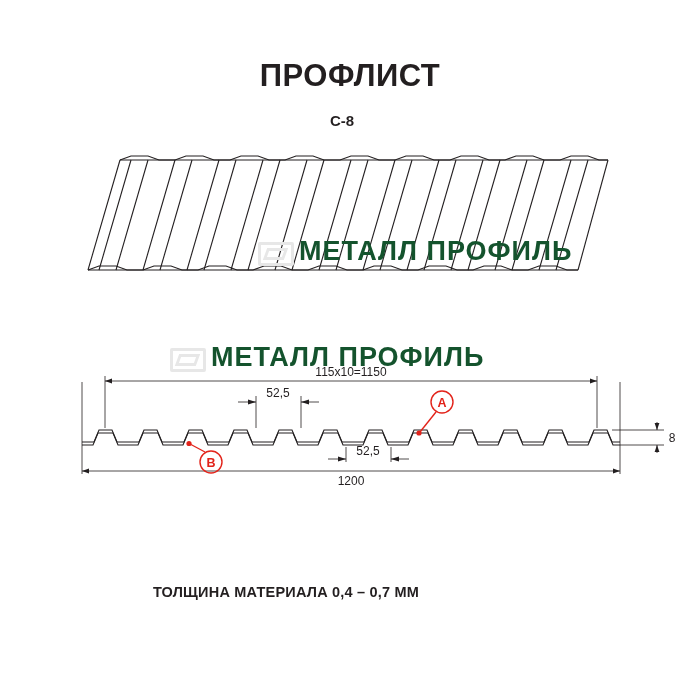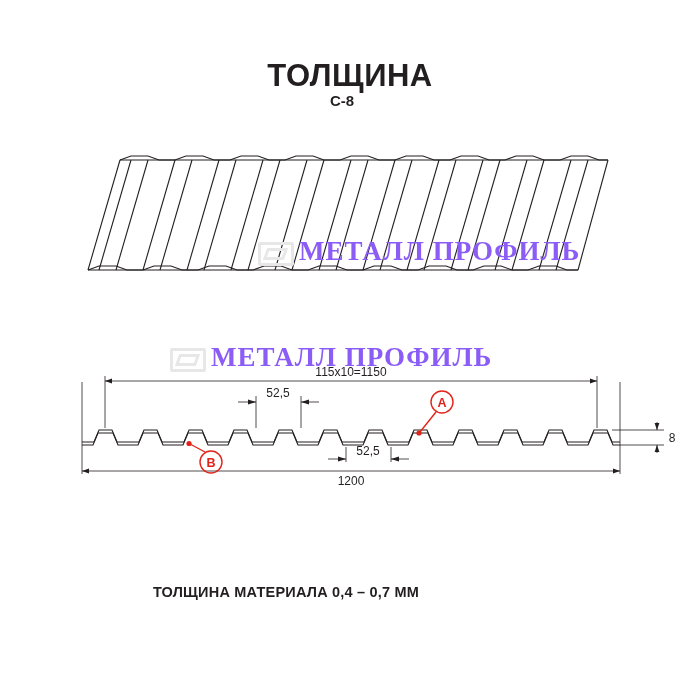--- a/index.html
+++ b/index.html
@@ -24,21 +24,21 @@
     top: 58px;
     left: 0;
     width: 700px;
     text-align: center;
     font-size: 31px;
     font-weight: bold;
     letter-spacing: 0.5px;
   }
   .subtitle {
     position: absolute;
-    top: 92px;
+    top: 112px;
     left: 0;
     width: 684px;
     text-align: center;
     font-size: 15px;
     font-weight: bold;
   }
   .footnote {
     position: absolute;
     top: 584px;
     left: 0;
@@ -59,23 +59,23 @@
     position: absolute;
     left: 0;
     top: 350px;
     width: 586px;
     height: 140px;
   }
   .wm {
     position: absolute;
     pointer-events: none;
     user-select: none;
-    font-family: Liberation Serif, serif;
-    font-weight: bold;
-    color: #8b5cf6;
+    font-family: Liberation Sans, sans-serif;
+    font-weight: bold;
+    color: #14532d;
     font-size: 27px;
     letter-spacing: 1px;
     white-space: nowrap;
   }
   .wm1 { left: 258px; top: 236px; }
   .wm2 { left: 170px; top: 342px; }
   .wm-logo {
     display: inline-block;
     width: 34px;
     height: 22px;
@@ -115,21 +115,21 @@
     font-size: 12.5px;
     font-weight: bold;
     fill: #e2231a;
   }
 </style>
 </head>
 <body>
 
 <div class="page">
 
-  <div class="title">ТОЛЩИНА</div>
+  <div class="title">ПРОФЛИСТ</div>
   <div class="subtitle">С-8</div>
 
   <div class="iso-wrap">
     <svg width="700" height="160" viewBox="0 0 700 160" aria-hidden="true">
       <g class="ln">
 
         <path d="M120 20 L608 20"></path>
 
         <path d="M88 130 L578 130"></path>
 

